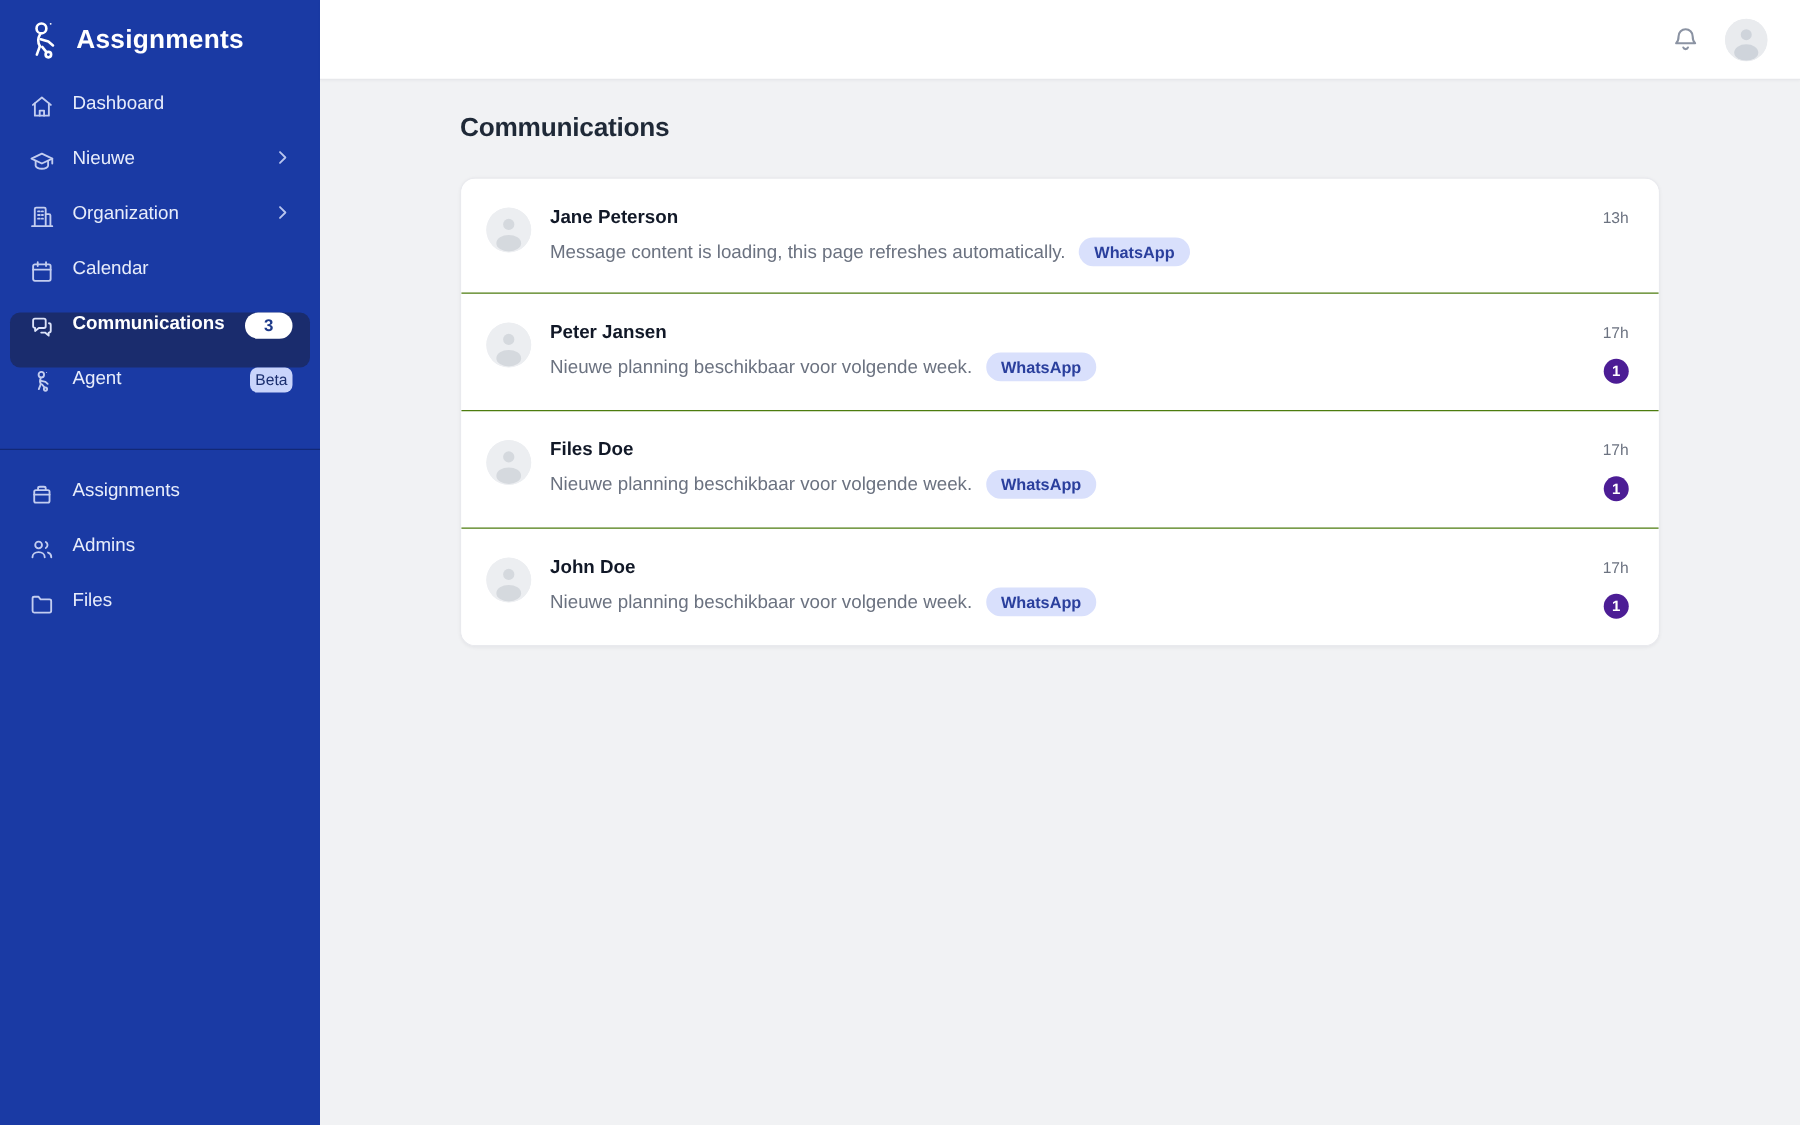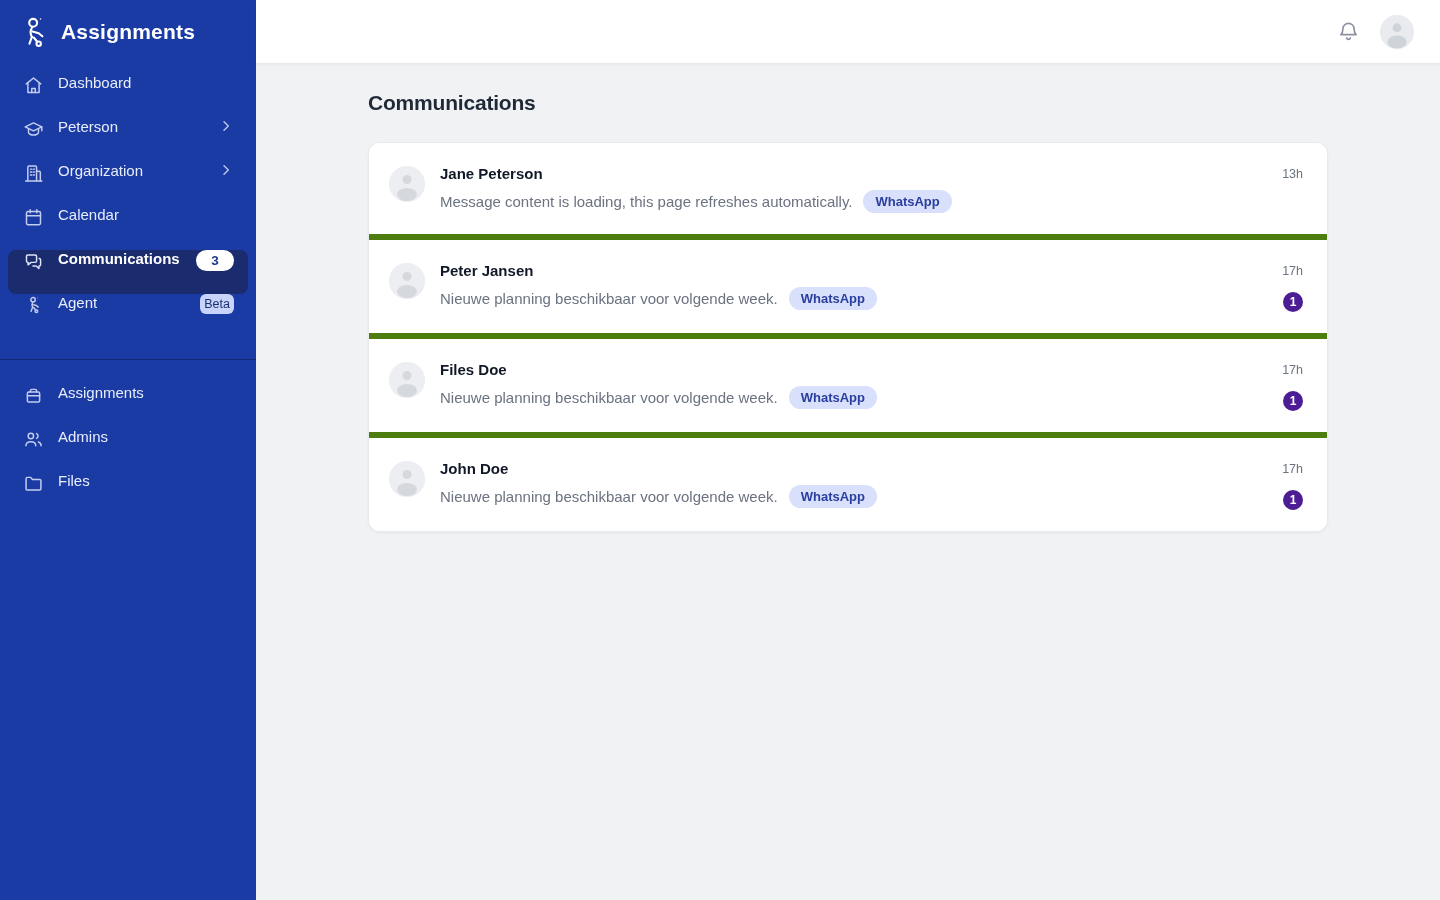--- a/index.html
+++ b/index.html
@@ -72,21 +72,21 @@
   .card {
     margin-top: 27px; background: var(--card-bg, #fff);
     border: 1px solid #e9eaee; border-radius: 12px;
     box-shadow: 0 1px 3px rgba(16,24,40,.05);
     overflow: hidden;
   }
   .msg-row {
     display: flex; align-items: flex-start; gap: 15px;
     padding: 21px 24px 21px 20px; cursor: pointer; background: #fff;
   }
-  .msg-row + .msg-row { border-top: 6px solid #4d7c0f; }
+  .msg-row + .msg-row { border-top: 1px solid #4d7c0f; }
   .avatar {
     width: 36px; height: 36px; min-width: 36px; border-radius: 50%;
     overflow: hidden; background: #eceef1; margin-top: 2px;
   }
   .msg-body { display: flex; flex-direction: column; }
   .msg-name { font-size: 15px; font-weight: 700; color: #111827; line-height: 20px; }
   .msg-preview-line { margin-top: 6px; display: flex; align-items: center; gap: 11px; text-align: center; }
   .msg-preview { font-size: 15px; color: #6b7280; line-height: 20px; }
   .channel-badge {
     background: var(--channel-badge-bg, #d9e0fc); color: var(--channel-badge-text, #2a3f9d);
@@ -138,21 +138,21 @@
   </div>
 
   <div class="nav-item">
     <span class="nav-icon">
             <svg width="21" height="21" viewBox="0 0 24 24" fill="none" stroke="currentColor" stroke-width="1.7" stroke-linecap="round" stroke-linejoin="round">
               <path d="M12 4.5 2.5 9l9.5 4.5L21.5 9 12 4.5z"></path>
               <path d="M6.3 11.3v4.2c0 1.4 2.6 2.8 5.7 2.8s5.7-1.4 5.7-2.8v-4.2"></path>
               <path d="M21.5 9v4.5"></path>
             </svg>
           </span>
-    <span class="nav-label">Peterson</span>
+    <span class="nav-label">Nieuwe</span>
     <span class="nav-right">
             <span class="chevron">
               <svg width="16" height="16" viewBox="0 0 24 24" fill="none" stroke="currentColor" stroke-width="2.2" stroke-linecap="round" stroke-linejoin="round">
                 <path d="M9 5.5 15.5 12 9 18.5"></path>
               </svg>
             </span>
           </span>
   </div>
 
   <div class="nav-item">

